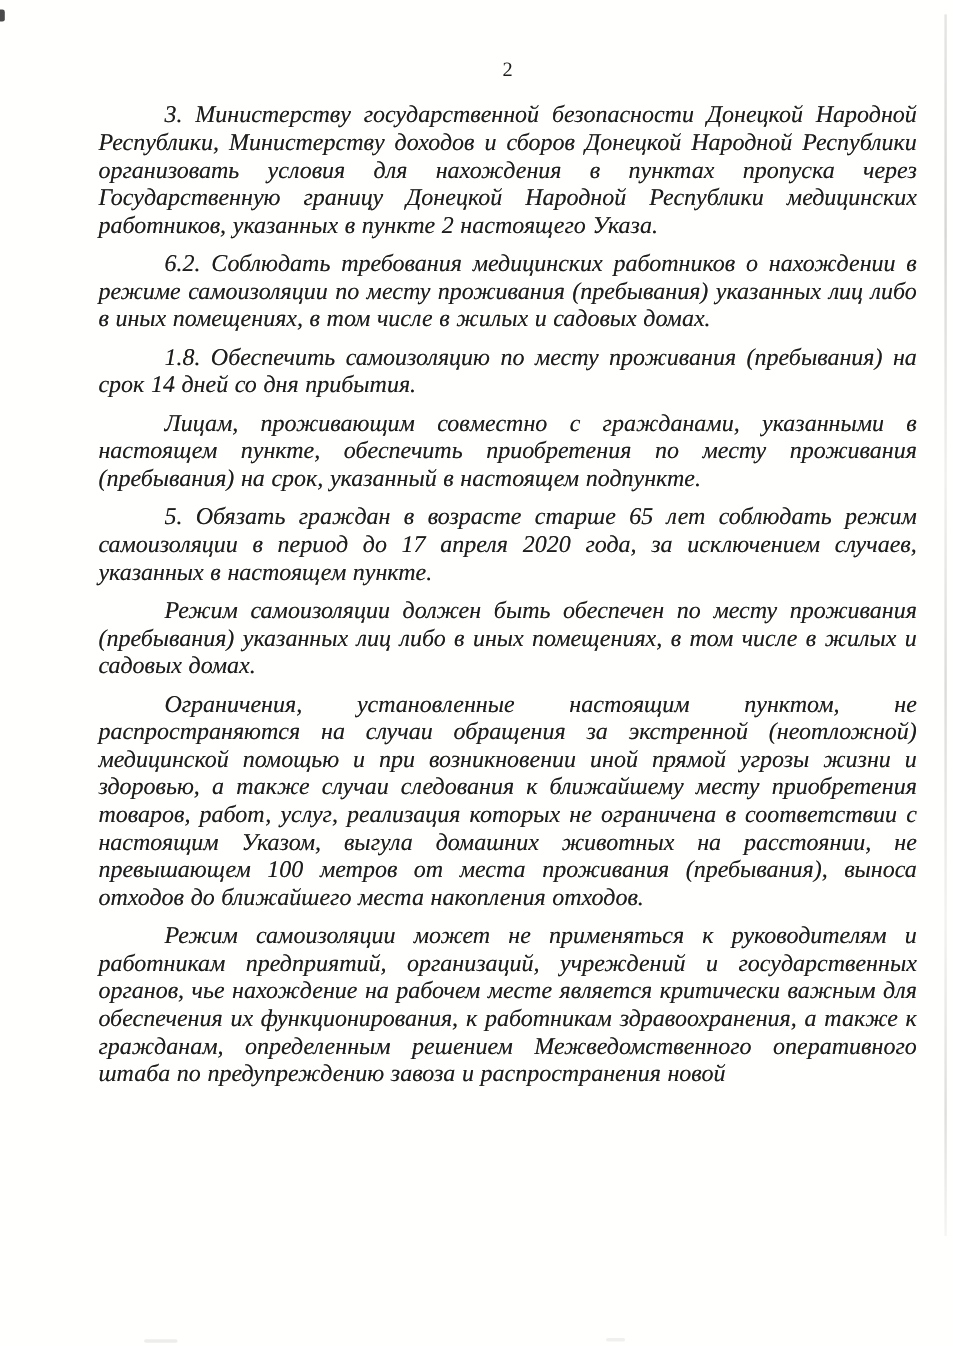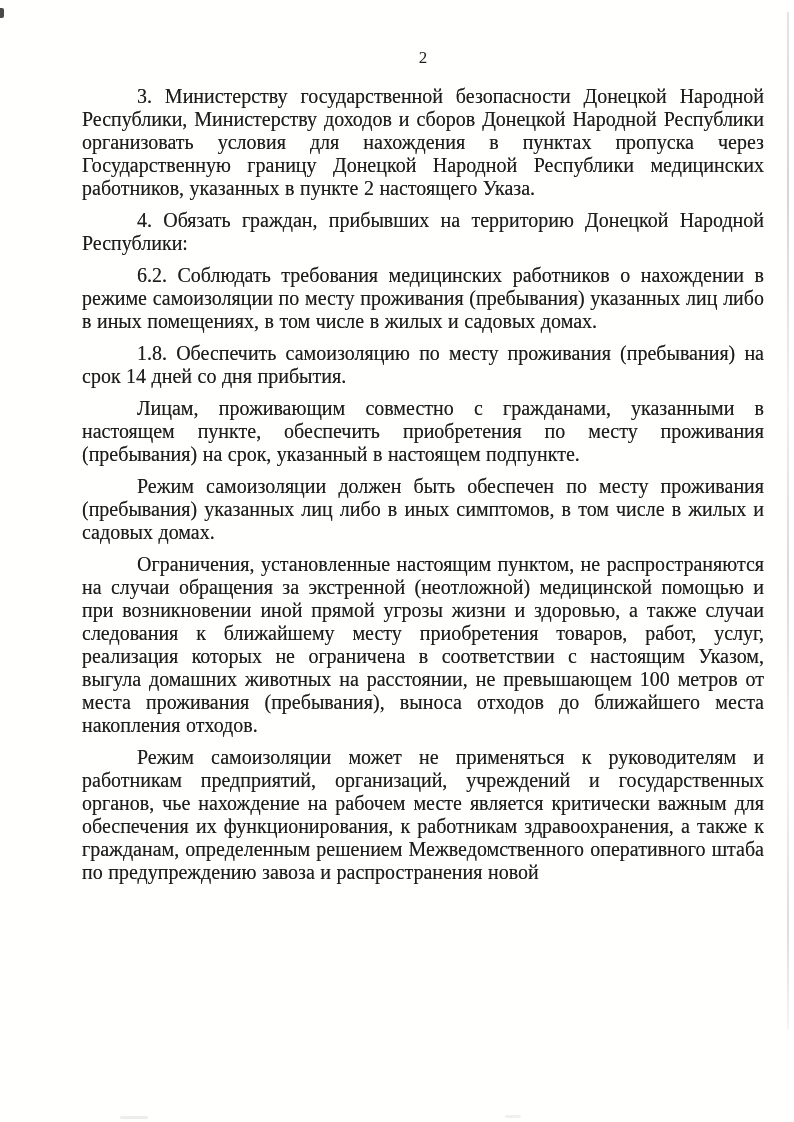--- a/index.html
+++ b/index.html
@@ -29,20 +29,21 @@
     margin: 0 0 17px 0;
   }
   p.para {
     font-size: 20px;
     line-height: 23px;
     margin: 0 0 9px 0;
     text-align: justify;
     text-indent: 55px;
     text-shadow: 0 0 0.5px rgba(10,10,10,0.55);
     word-spacing: 0.5px;
+    font-style: italic;
   }
   
   .artifact-corner-mark {
     position: absolute;
     left: 0;
     top: 8px;
     width: 4px;
     height: 10px;
     background: #4a4a4a;
     border-radius: 0 2px 2px 0;
@@ -88,22 +89,22 @@
 
   <div class="artifact-corner-mark"></div>
   <div class="artifact-edge-line"></div>
   <div class="artifact-smudge-1"></div>
   <div class="artifact-smudge-2"></div>
 
   <div class="content">
     <div class="page-number">2</div>
 
     <p class="para">3. Министерству государственной безопасности Донецкой Народной Республики, Министерству доходов и сборов Донецкой Народной Республики организовать условия для нахождения в пунктах пропуска через Государственную границу Донецкой Народной Республики медицинских работников, указанных в пункте 2 настоящего Указа.</p>
-    <p class="para">4. Обязать граждан, прибывших на территорию Донецкой Народной Республики:</p>
     <p class="para">6.2. Соблюдать требования медицинских работников о нахождении в режиме самоизоляции по месту проживания (пребывания) указанных лиц либо в иных помещениях, в том числе в жилых и садовых домах.</p>
     <p class="para">1.8. Обеспечить самоизоляцию по месту проживания (пребывания) на срок 14 дней со дня прибытия.</p>
     <p class="para">Лицам, проживающим совместно с гражданами, указанными в настоящем пункте, обеспечить приобретения по месту проживания (пребывания) на срок, указанный в настоящем подпункте.</p>
-    <p class="para">Режим самоизоляции должен быть обеспечен по месту проживания (пребывания) указанных лиц либо в иных симптомов, в том числе в жилых и садовых домах.</p>
+    <p class="para">5. Обязать граждан в возрасте старше 65 лет соблюдать режим самоизоляции в период до 17 апреля 2020 года, за исключением случаев, указанных в настоящем пункте.</p>
+    <p class="para">Режим самоизоляции должен быть обеспечен по месту проживания (пребывания) указанных лиц либо в иных помещениях, в том числе в жилых и садовых домах.</p>
     <p class="para">Ограничения, установленные настоящим пунктом, не распространяются на случаи обращения за экстренной (неотложной) медицинской помощью и при возникновении иной прямой угрозы жизни и здоровью, а также случаи следования к ближайшему месту приобретения товаров, работ, услуг, реализация которых не ограничена в соответствии с настоящим Указом, выгула домашних животных на расстоянии, не превышающем 100 метров от места проживания (пребывания), выноса отходов до ближайшего места накопления отходов.</p>
     <p class="para">Режим самоизоляции может не применяться к руководителям и работникам предприятий, организаций, учреждений и государственных органов, чье нахождение на рабочем месте является критически важным для обеспечения их функционирования, к работникам здравоохранения, а также к гражданам, определенным решением Межведомственного оперативного штаба по предупреждению завоза и распространения новой</p>
   </div>
 
 </div>
 
 </body></html>

